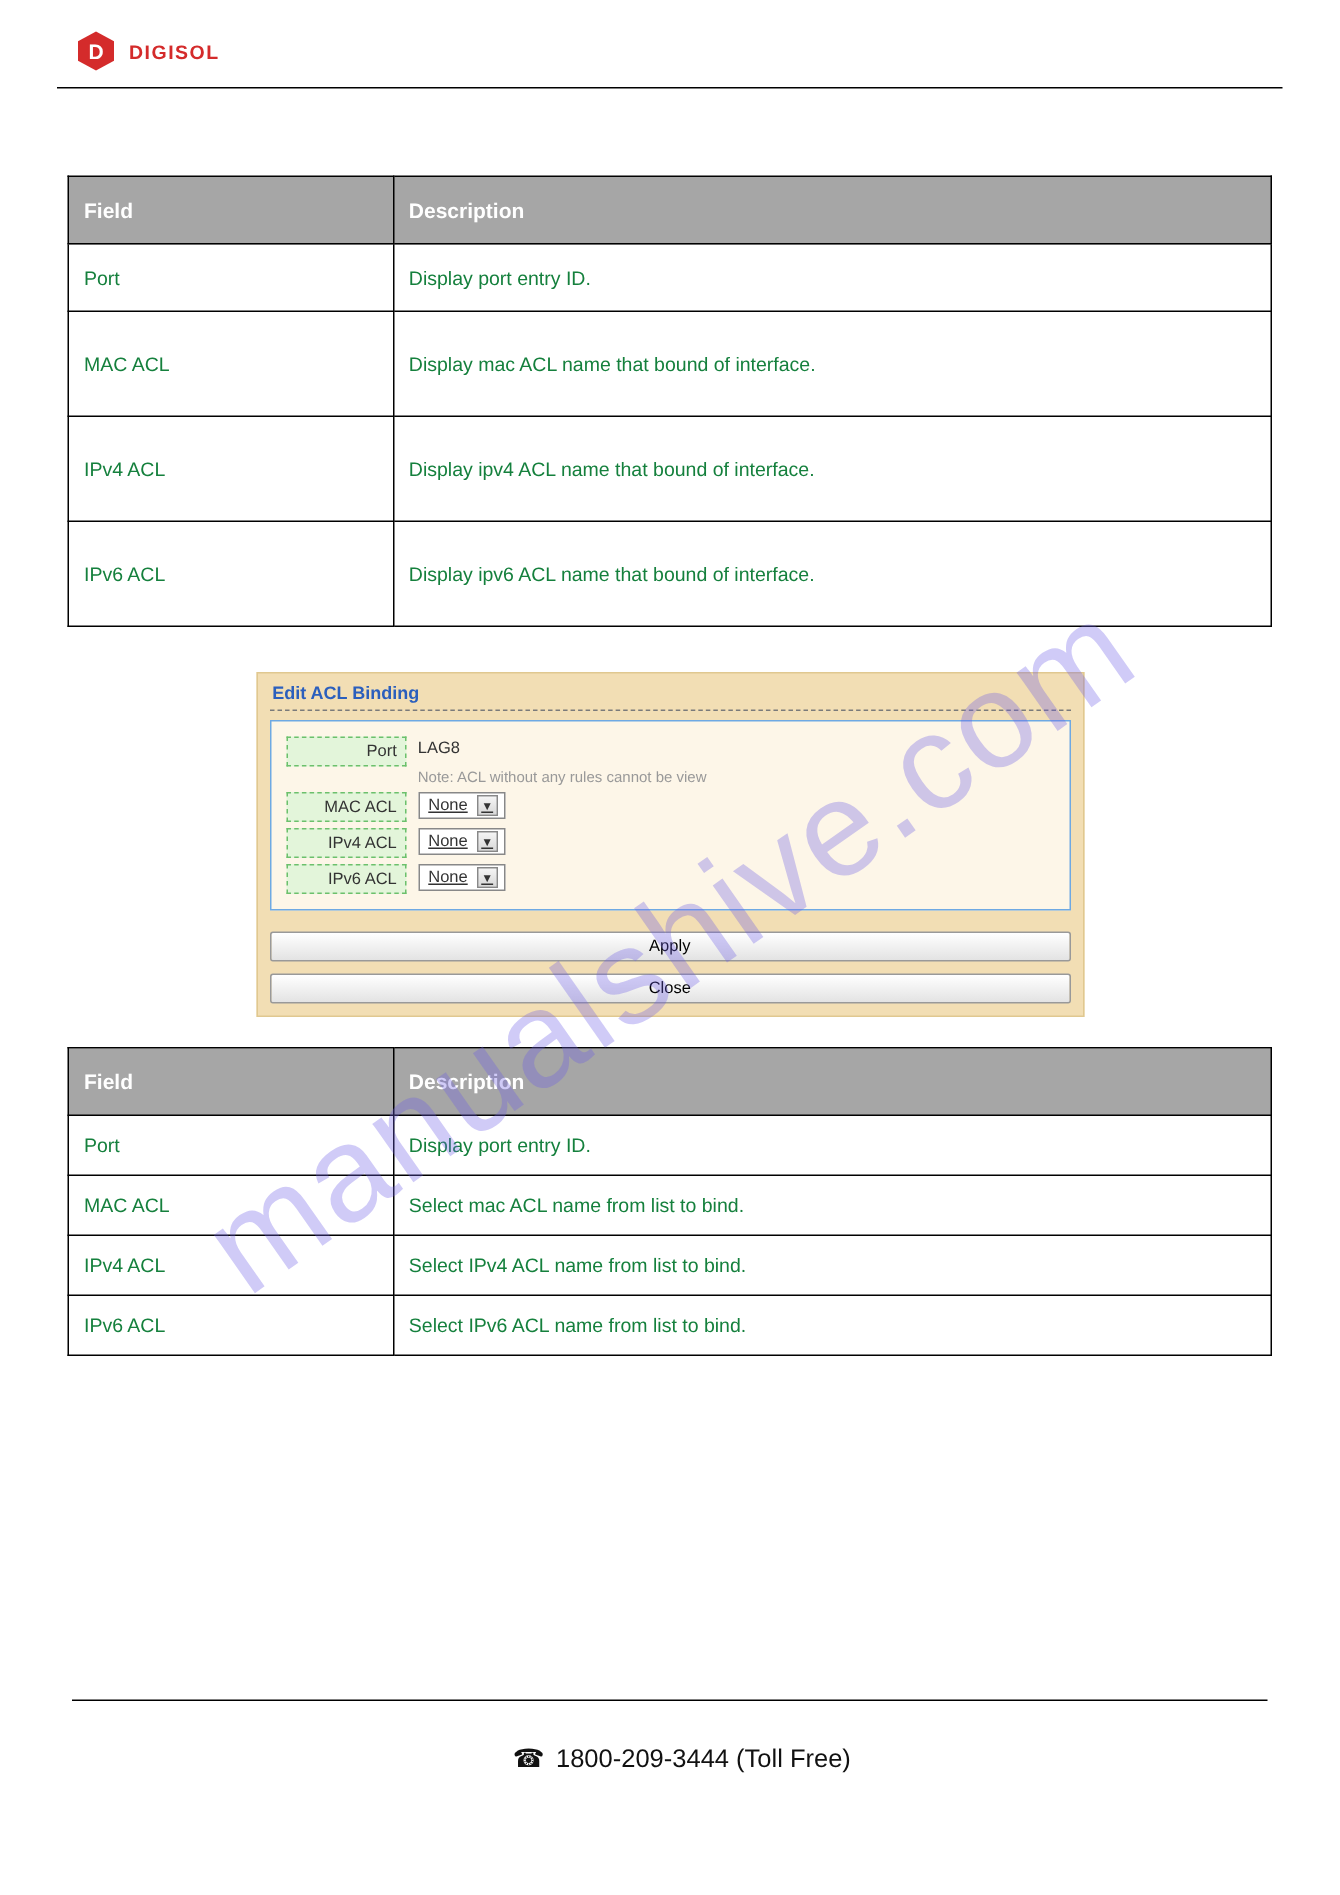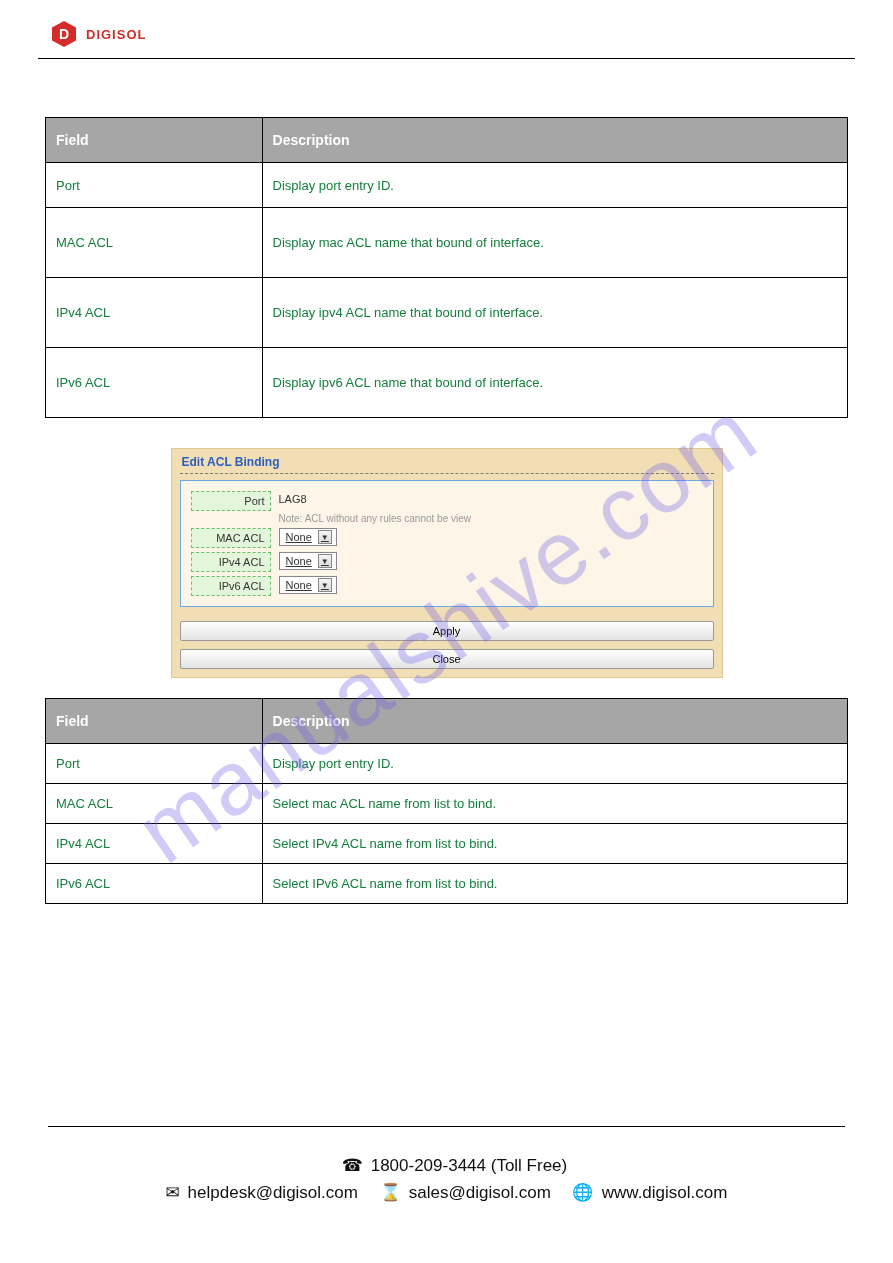--- a/index.html
+++ b/index.html
@@ -182,21 +182,21 @@
       right: 0;
       text-align: center;
       font-size: 17px;
       color: #111;
     }
     .footer-rule {
       margin: 0 48px 28px 48px;
       border: none;
       border-top: 1px solid #000;
     }
-    .footer-line1 { margin-bottom: 6px; padding-left: 16px; }
+    .footer-line1 { margin-bottom: 20px; padding-left: 16px; }
     .footer-line2 { display: flex; justify-content: center; gap: 22px; }
     .ficon { display: inline-block; margin-right: 3px; }
   </style>
 </head>
 <body>
 
 <div class="page-header">
   <div class="logo-wrap">
     <svg class="logo-hex" viewBox="0 0 28 28">
       <polygon points="14,1 26,7.5 26,20.5 14,27 2,20.5 2,7.5" fill="#d42b2b"></polygon>
@@ -303,27 +303,13 @@
 </div>
 
 <div class="watermark">manualshive.com</div>
 
 <div class="footer">
   <hr class="footer-rule">
   <div class="footer-line1">
     <span class="ficon">☎</span>
     <span>1800-209-3444 (Toll Free)</span>
   </div>
-  <div class="footer-line2">
-    <span>
-      <span class="ficon">✉</span>
-      <span>helpdesk@digisol.com</span>
-    </span>
-    <span>
-      <span class="ficon">⌛</span>
-      <span>sales@digisol.com</span>
-    </span>
-    <span>
-      <span class="ficon">🌐</span>
-      <span>www.digisol.com</span>
-    </span>
-  </div>
 </div>
 
 </body></html>

